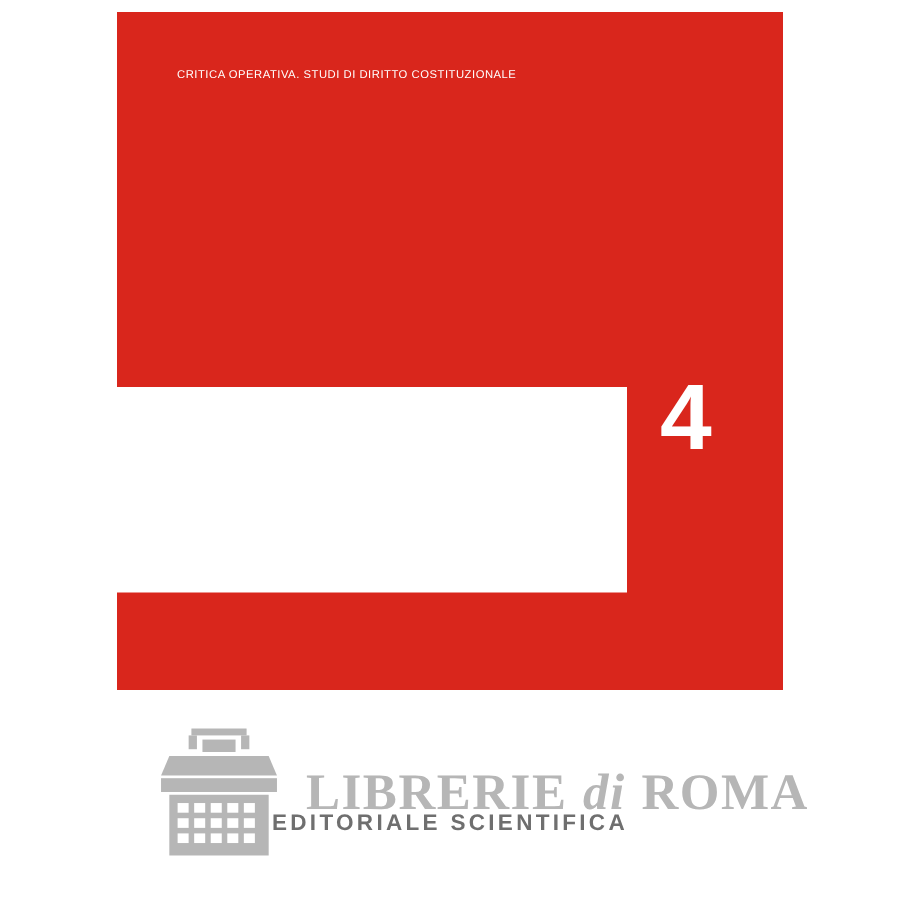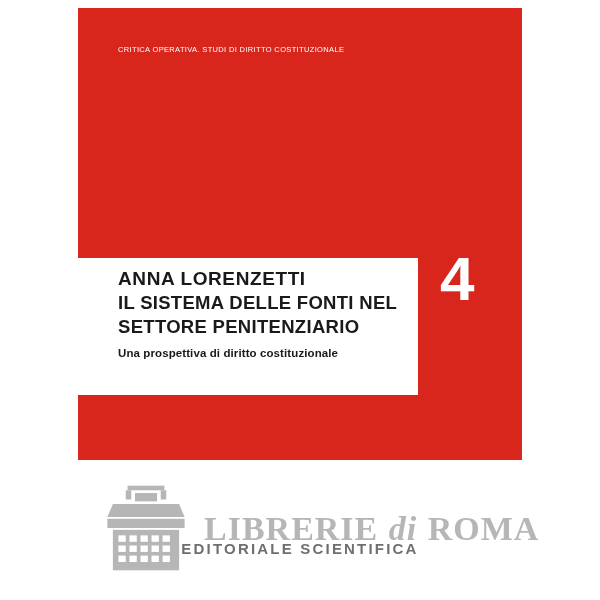--- a/index.html
+++ b/index.html
@@ -148,25 +148,20 @@
 <div class="page">
 
   <div class="cover"></div>
 
   <div class="series-line">CRITICA OPERATIVA. STUDI DI DIRITTO COSTITUZIONALE</div>
 
   <div class="title-band"></div>
 
   <div class="volume-number">4</div>
 
-  <div class="title-block">
-    <div class="author">ANNA LORENZETTI</div>
-    <div class="title">IL SISTEMA DELLE FONTI NEL SETTORE PENITENZIARIO</div>
-    <div class="subtitle">Una prospettiva di diritto costituzionale</div>
-  </div>
 
   <div class="publisher">EDITORIALE SCIENTIFICA</div>
 
   <div class="watermark">
     <svg class="wm-logo" viewBox="0 0 100 100">
       <g fill="#9a9a9a">
         <rect x="30" y="4" width="40" height="5"></rect>
         <rect x="28" y="9" width="6" height="10"></rect>
         <rect x="66" y="9" width="6" height="10"></rect>
         <rect x="38" y="12" width="24" height="9"></rect>

